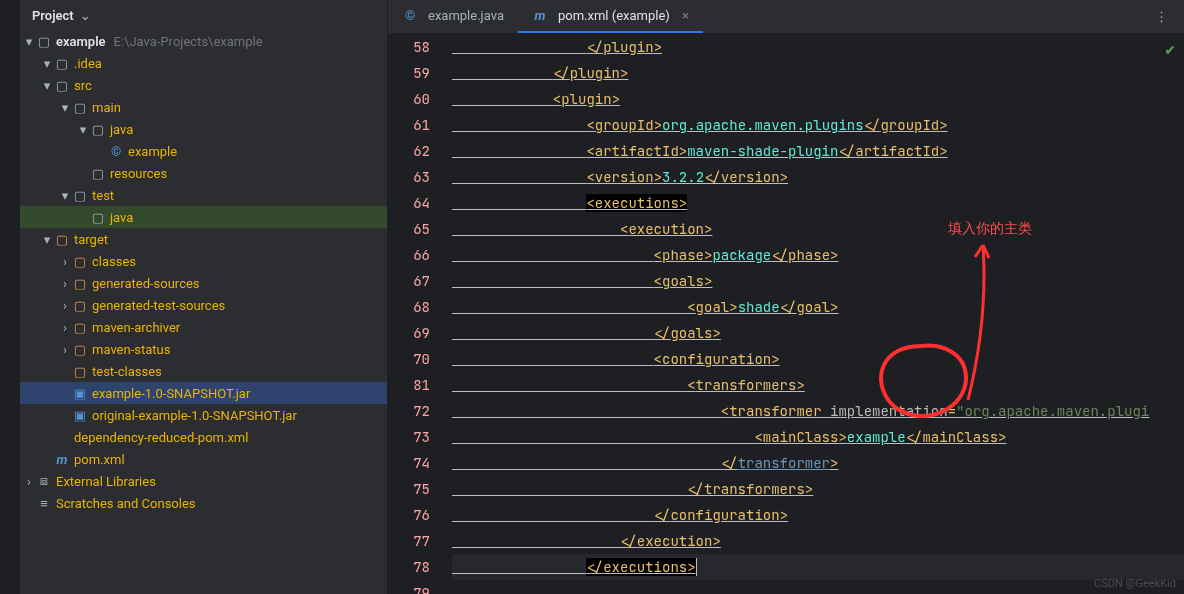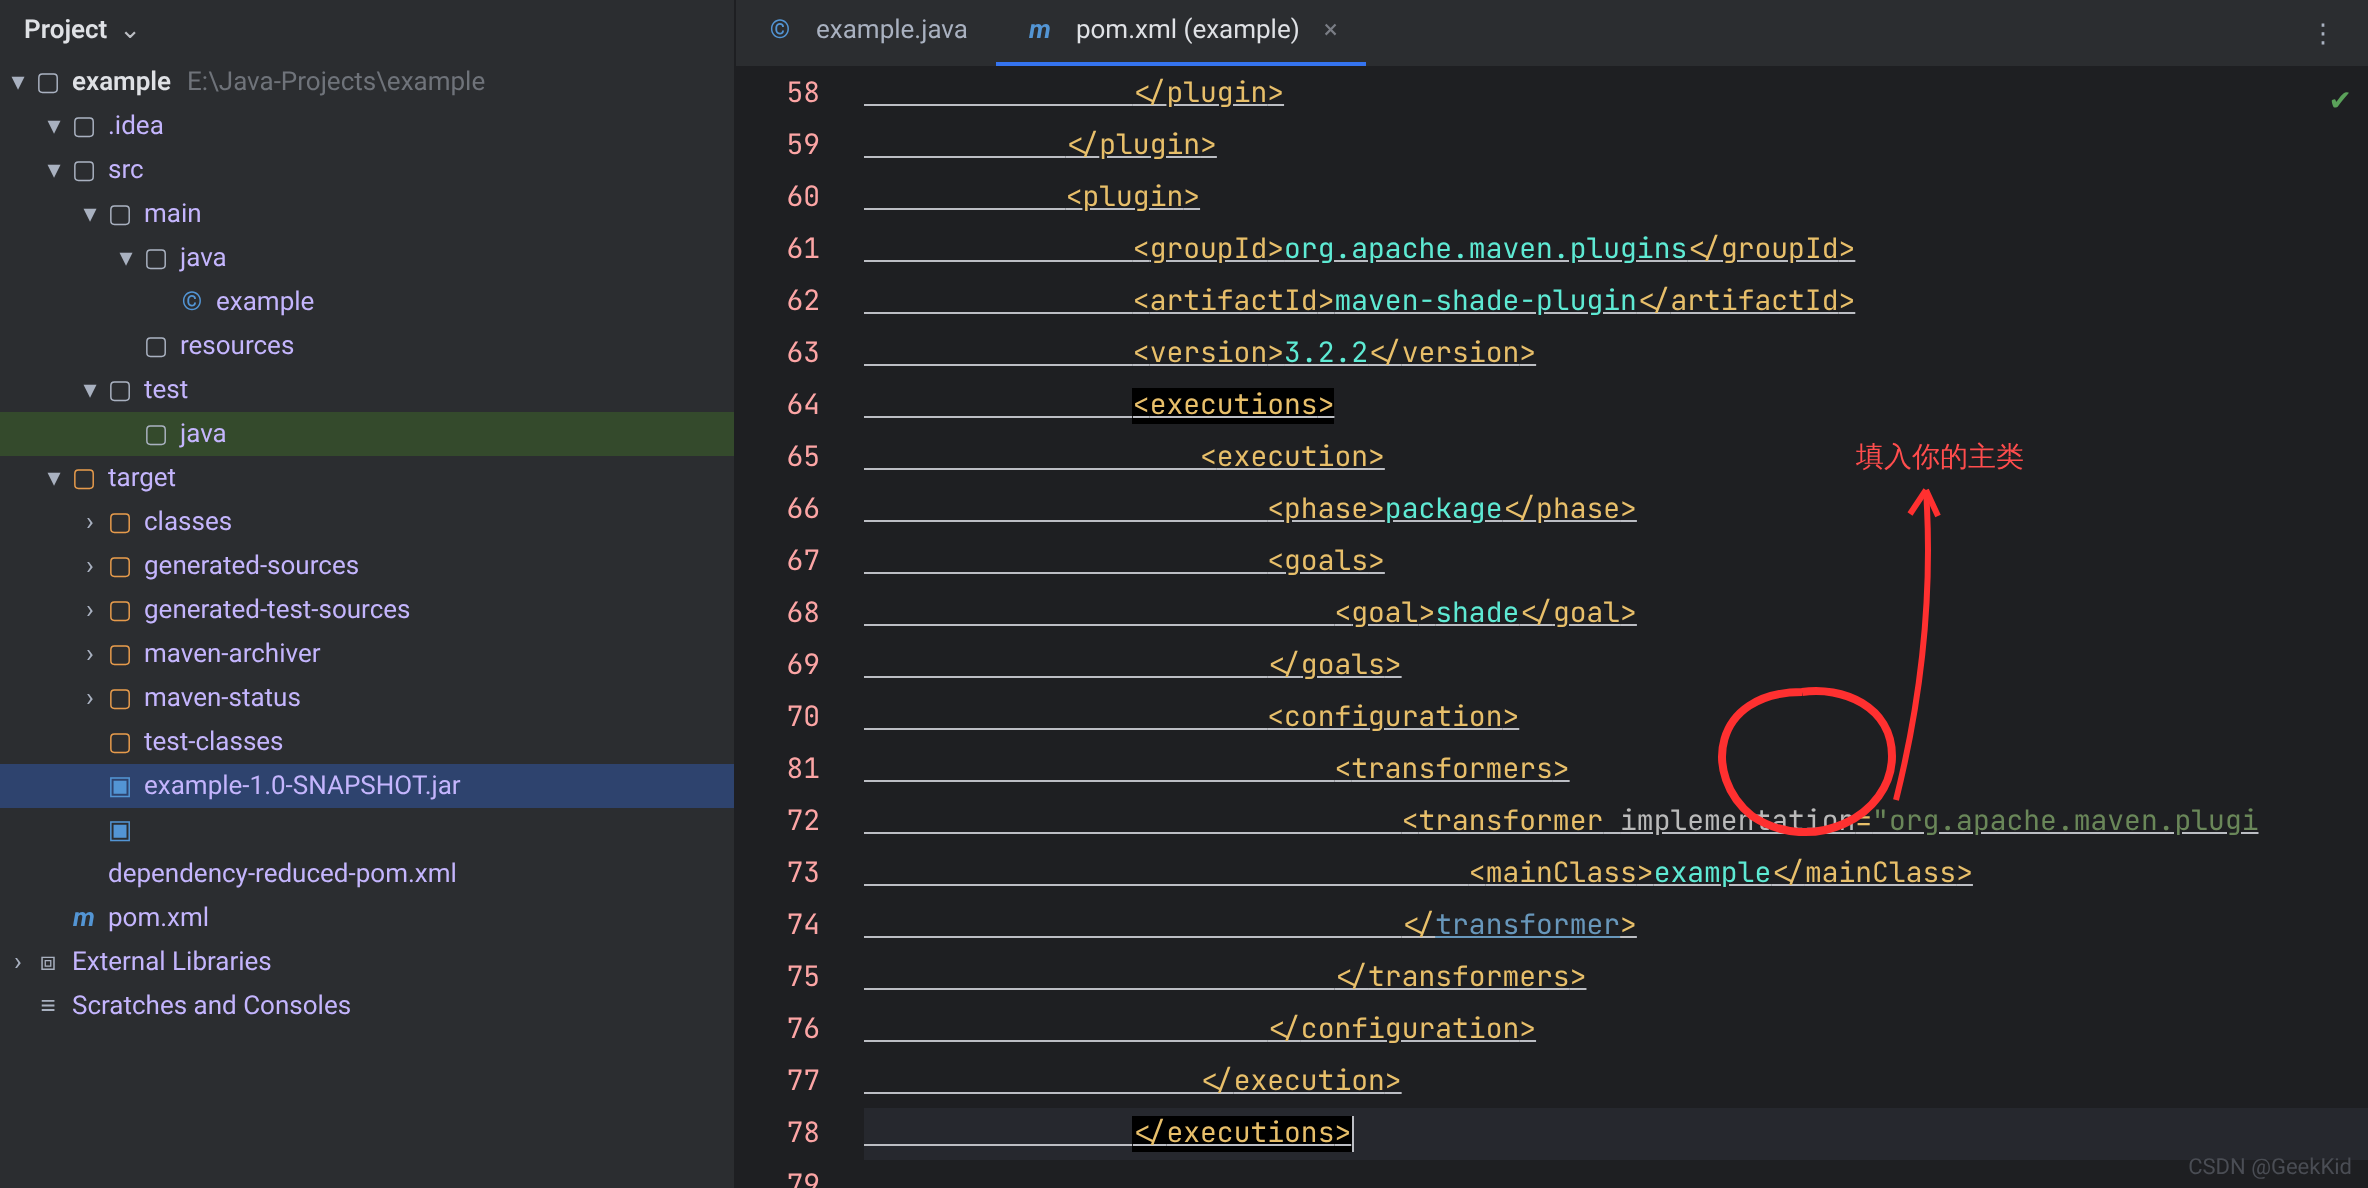--- a/index.html
+++ b/index.html
@@ -14,20 +14,21 @@
   display: flex;
 }
 
 
 .sidebar {
   width: 368px;
   background: #2b2d30;
   border-right: 1px solid #1e1f22;
   display: flex;
   flex-direction: column;
+  margin-left: 20px;
 }
 .sidebar-header {
   display: flex;
   align-items: center;
   gap: 6px;
   padding: 6px 12px;
   height: 30px;
 }
 .sidebar-header .title { font-weight: 600; color: #dfe1e5; }
 .tree { flex: 1; overflow: auto; font-size: 13px; }
@@ -39,21 +40,21 @@
   white-space: nowrap;
   cursor: pointer;
 }
 .row.selected { background: #2e436e; }
 .row.hilite { background: #344a2c; }
 .chev {
   width: 14px; text-align: center; color: #a9b1c0; flex: 0 0 14px;
 }
 .spacer { display: inline-block; }
 .icn { width: 16px; text-align: center; margin-right: 4px; flex: 0 0 16px; }
-.row .label { color: #c4b5fd; }
+.row .label { color: #eab308; }
 .hint { color: #6f737a; margin-left: 8px; }
 
 
 .main { flex: 1; display: flex; flex-direction: column; position: relative; }
 .tabs {
   display: flex;
   align-items: stretch;
   background: #2b2d30;
   height: 34px;
   border-bottom: 1px solid #1e1f22;
@@ -257,20 +258,21 @@
         <div class="row selected">
           <span class="spacer" style="width:38px"></span>
           <span class="chev"> </span>
           <span class="icn icon-jar">▣</span>
           <span class="label">example-1.0-SNAPSHOT.jar</span>
         </div>
         <div class="row">
           <span class="spacer" style="width:38px"></span>
           <span class="chev"> </span>
           <span class="icn icon-jar">▣</span>
+          <span class="label">original-example-1.0-SNAPSHOT.jar</span>
         </div>
         <div class="row">
           <span class="spacer" style="width:20px"></span>
           <span class="chev"> </span>
           <span class="icn icon-xml"></span>
           <span class="label">dependency-reduced-pom.xml</span>
         </div>
         <div class="row">
           <span class="spacer" style="width:20px"></span>
           <span class="chev"> </span>

